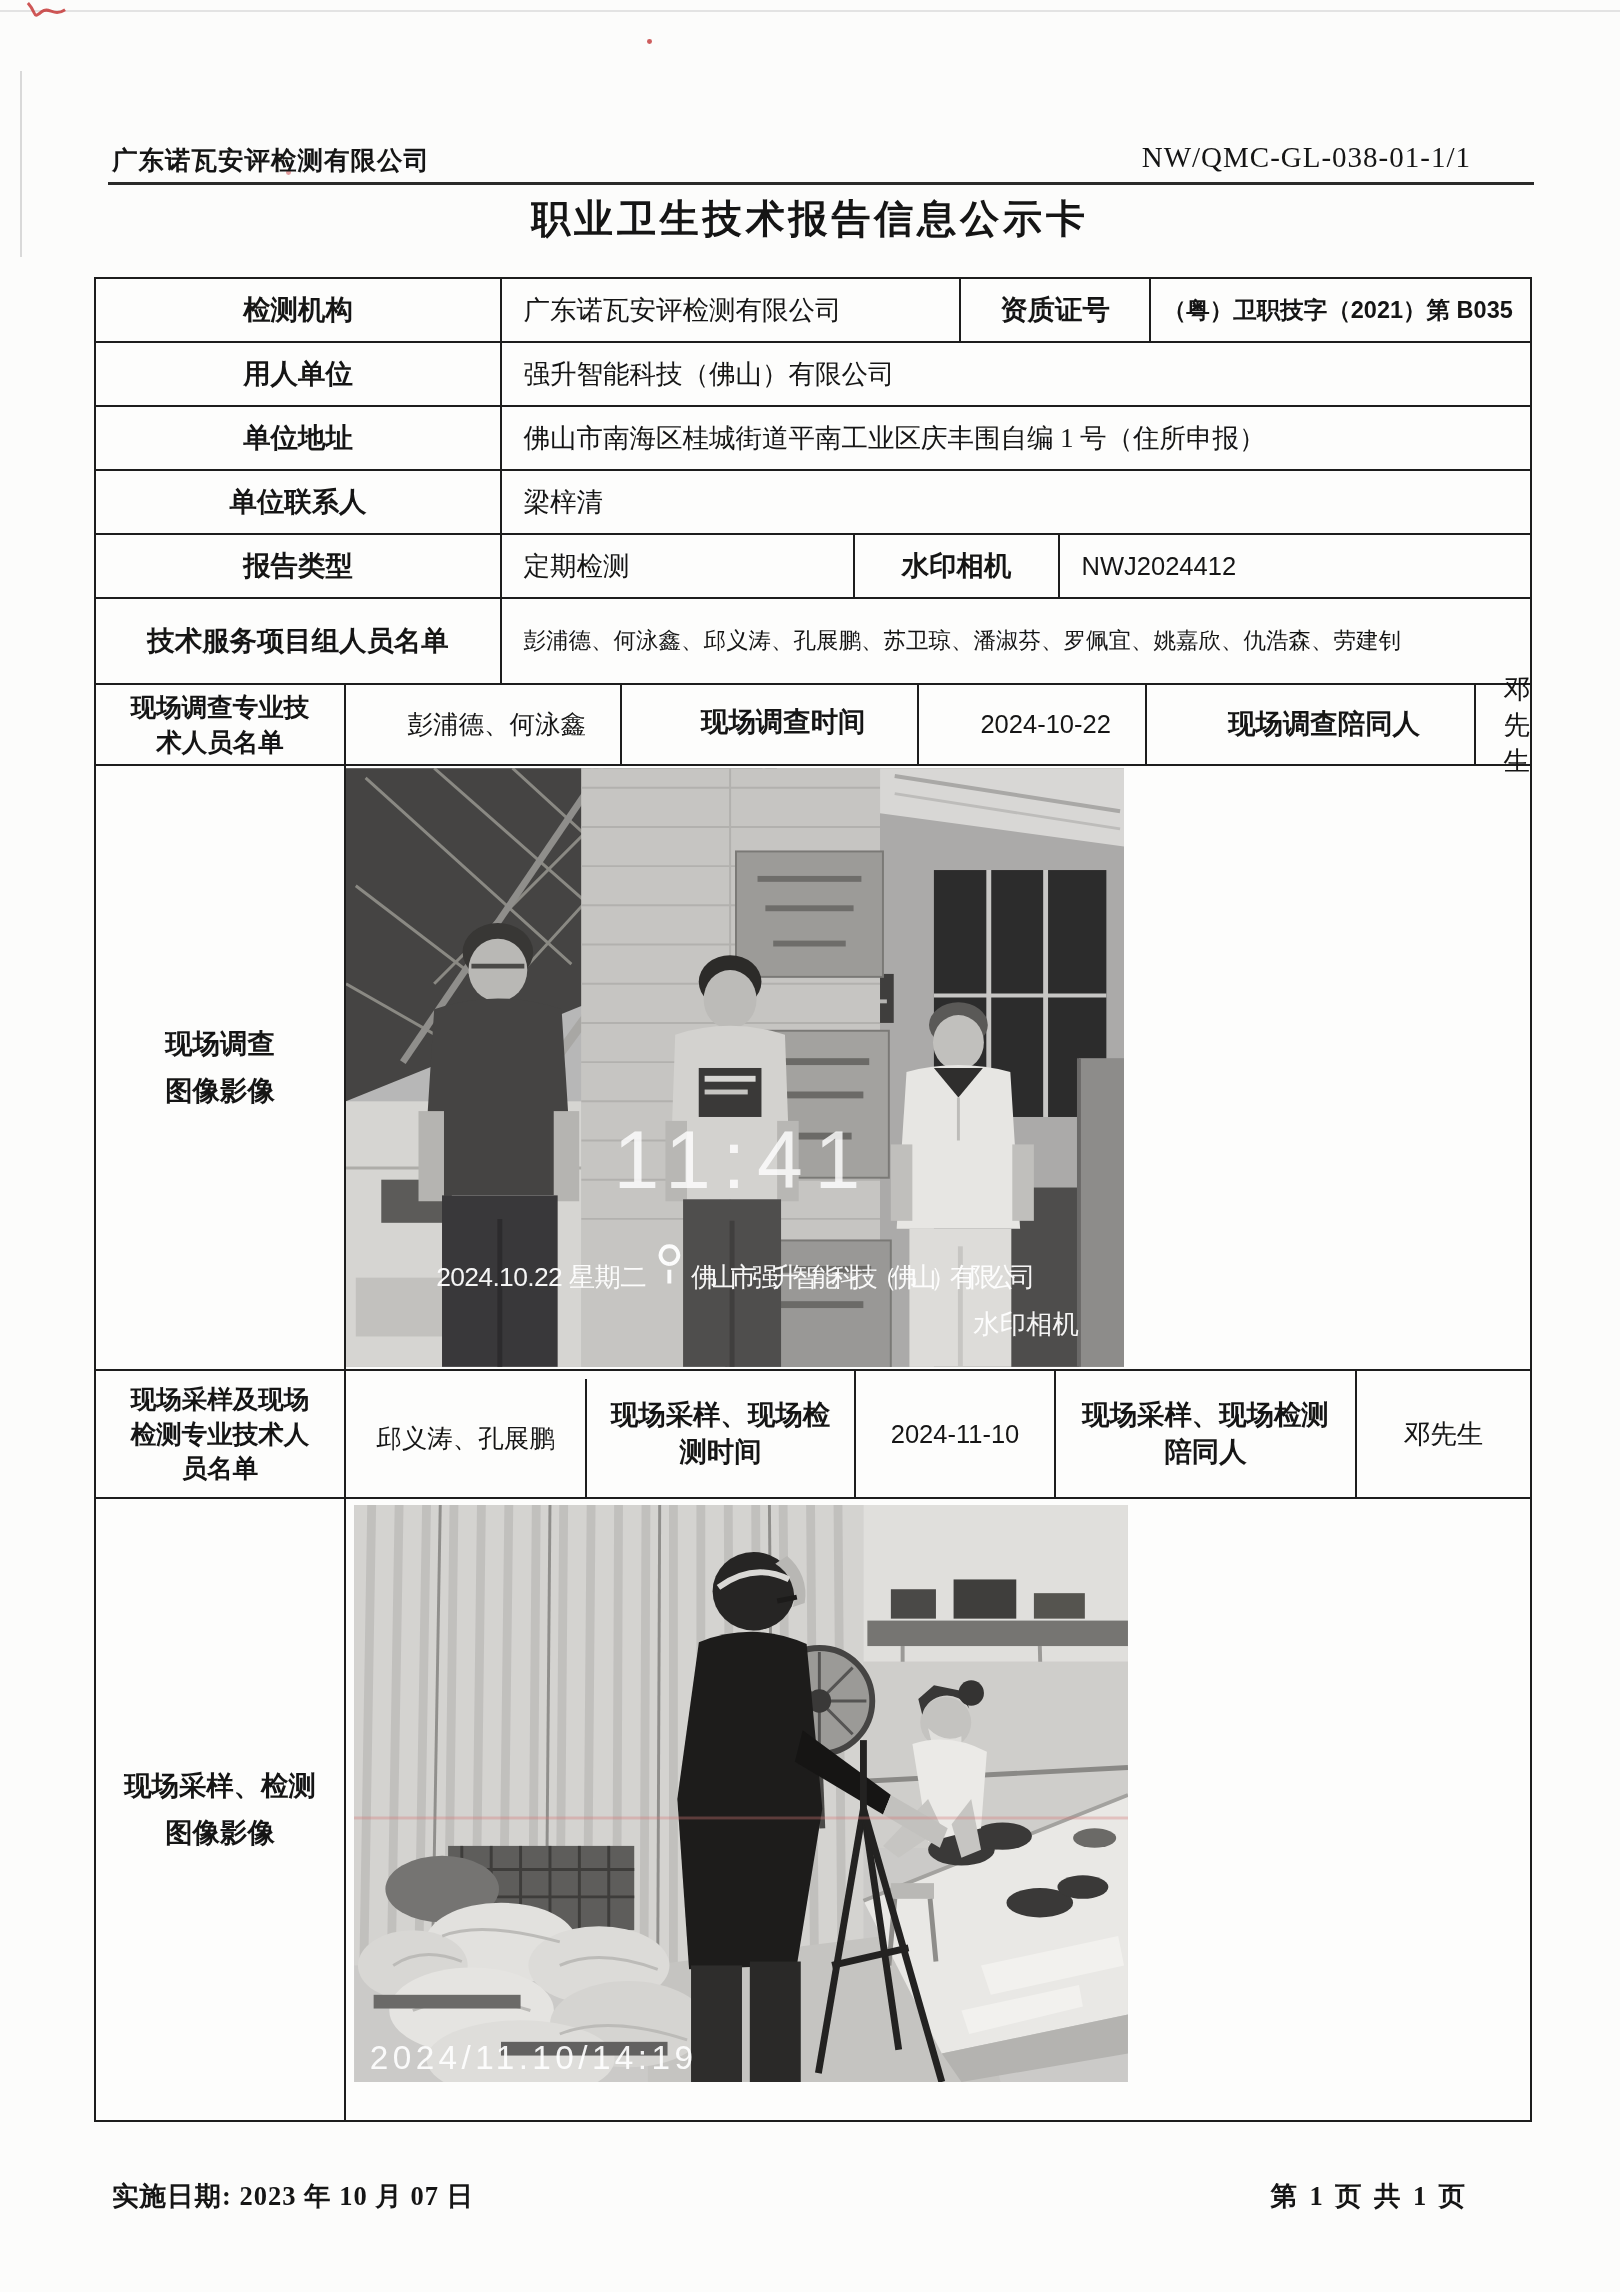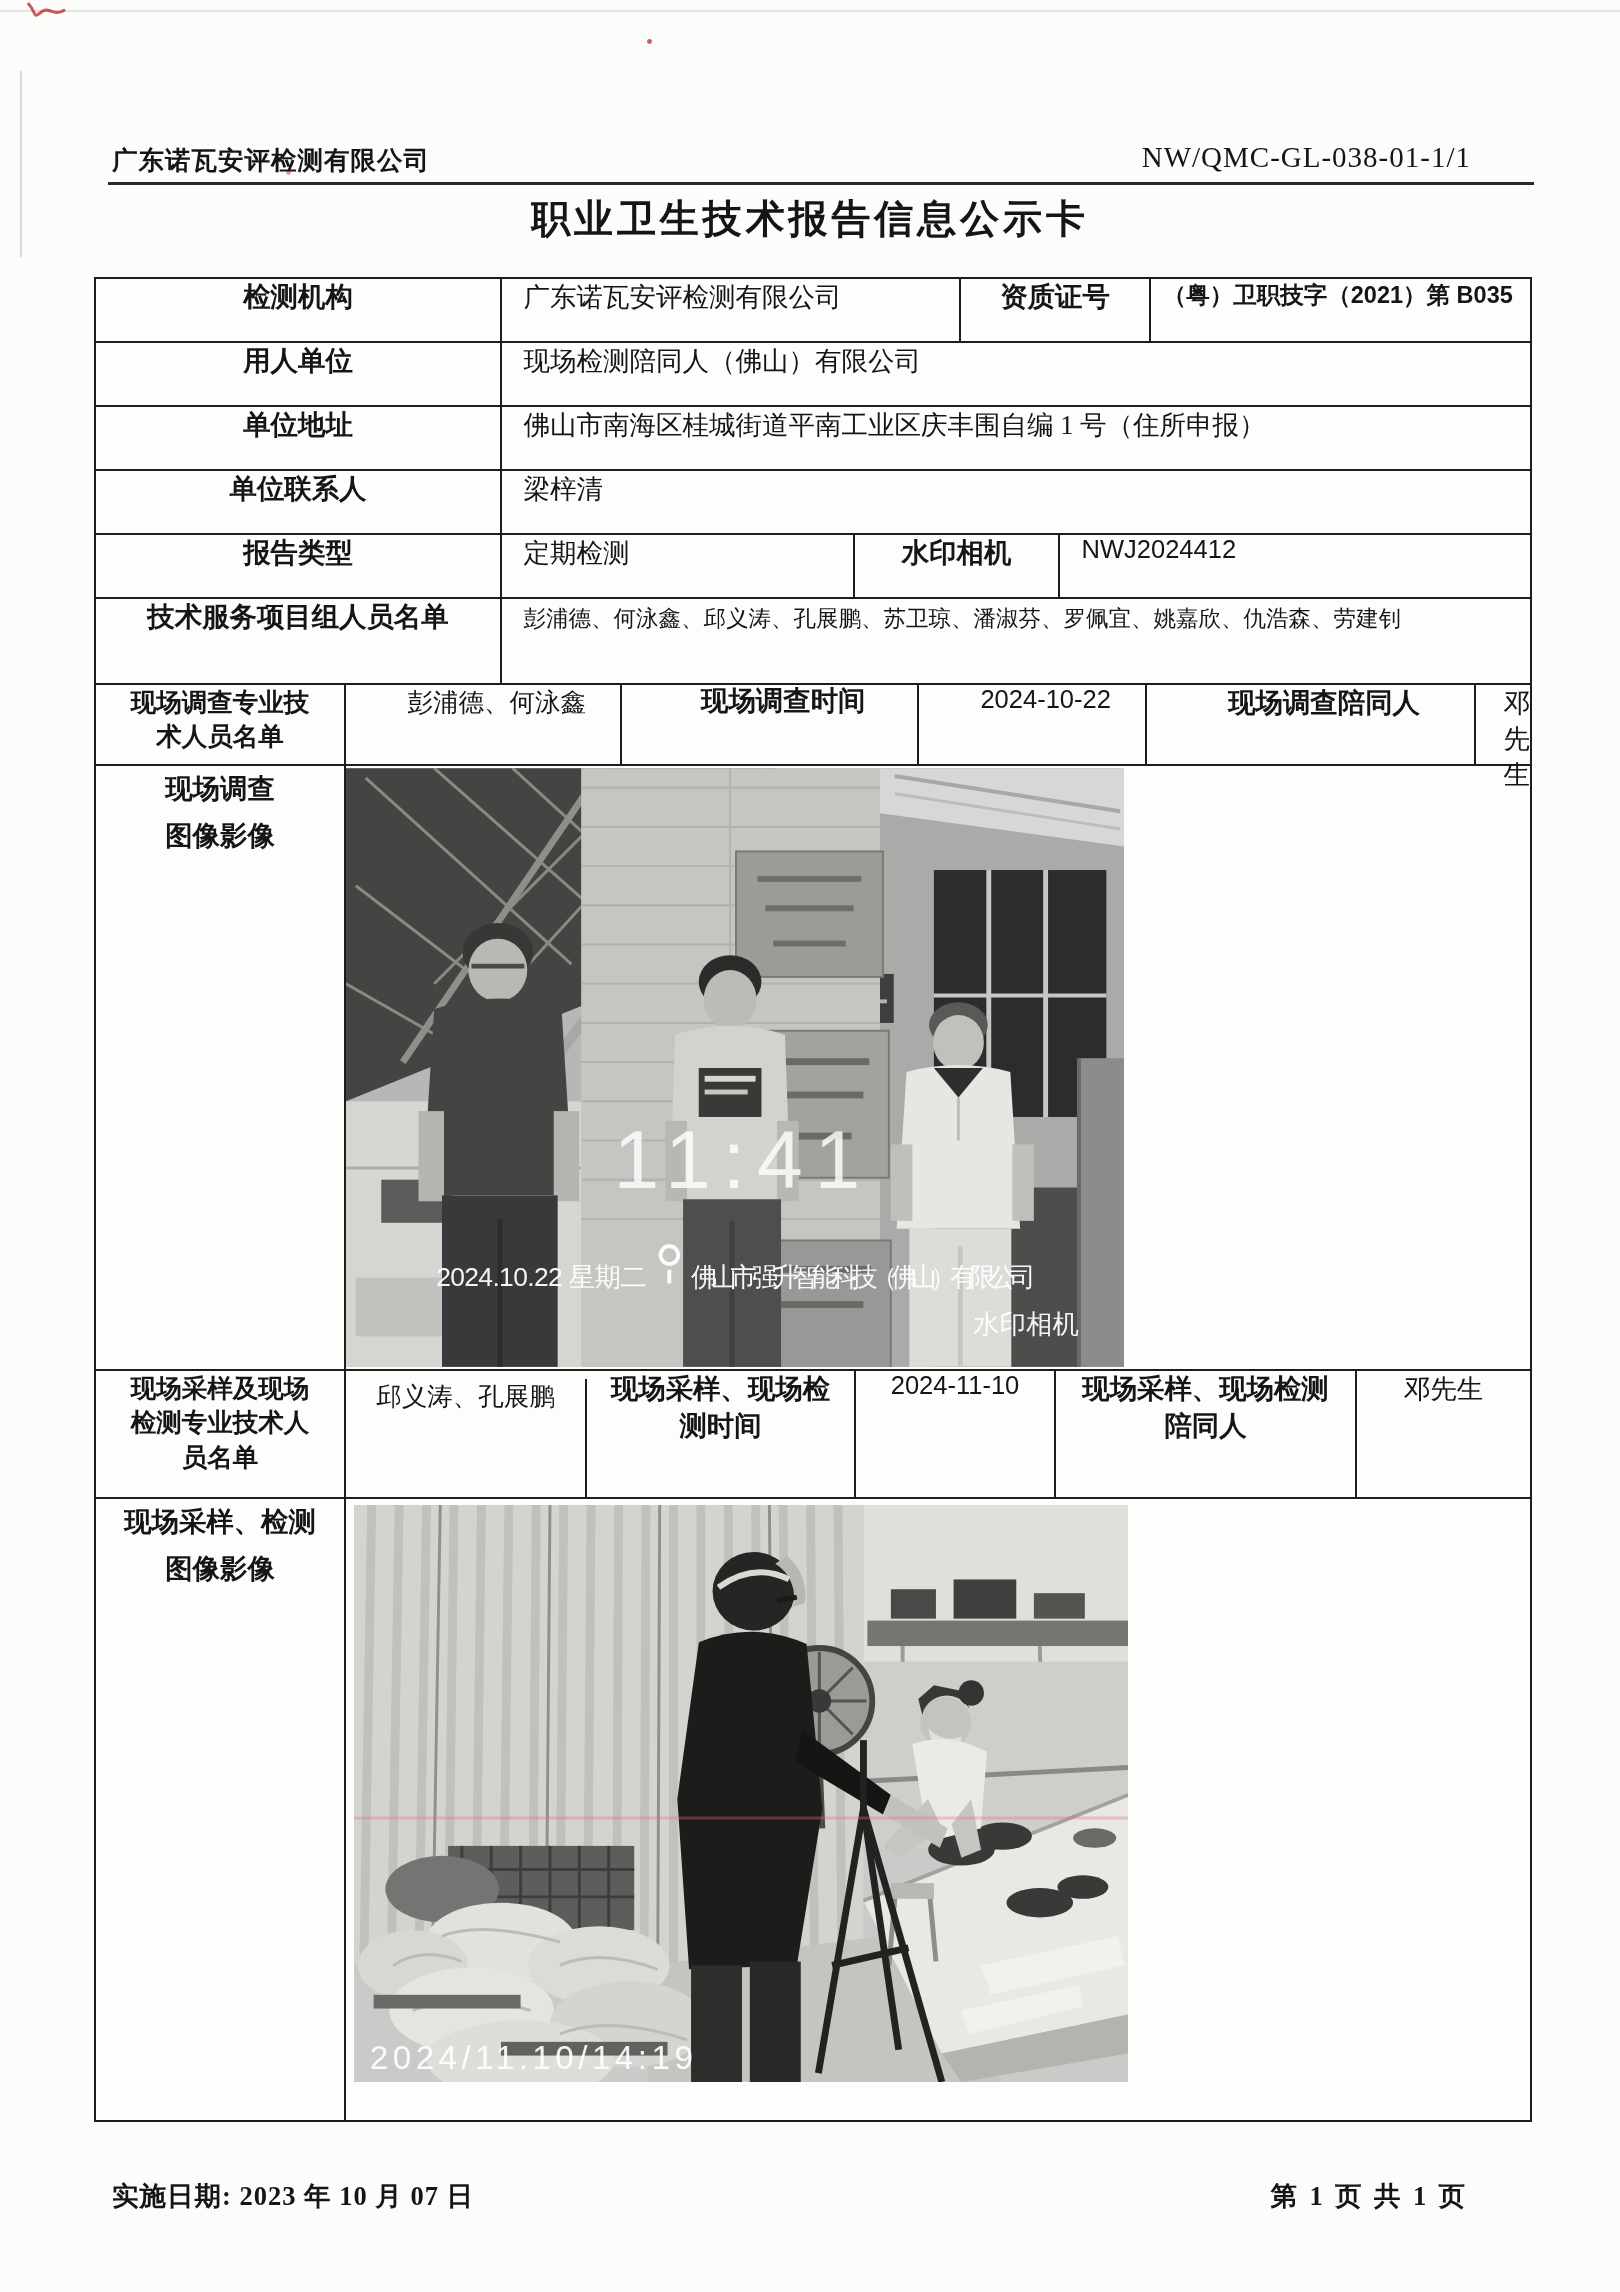--- a/index.html
+++ b/index.html
@@ -13,21 +13,21 @@
             font-weight:700;font-size:25.5px;letter-spacing:1px;}
   .hdr-right{position:absolute;right:149px;top:141px;font-size:29px;letter-spacing:1px;}
   .hdr-rule{position:absolute;left:108px;top:182px;width:1426px;height:2.9px;background:#2a2a2a;}
   .title{position:absolute;left:0;top:192px;width:100%;text-align:center;margin:0;
          font-size:39px;font-weight:700;letter-spacing:3.9px;}
   
   .tbl{position:absolute;left:94px;top:277px;width:1438px;border:2px solid #1d1d1d;box-sizing:border-box;
        background:#fdfdfc;}
   .row{display:flex;border-bottom:2px solid #1d1d1d;box-sizing:border-box;}
   .row:last-child{border-bottom:none;}
-  .cell{border-right:2px solid #1d1d1d;box-sizing:border-box;display:flex;}
+  .cell{border-right:2px solid #1d1d1d;box-sizing:border-box;display:flex;align-items:center;}
   .cell:last-child{border-right:none;flex:1;}
   .lbl{justify-content:center;text-align:center;font-family:"Liberation Sans","DejaVu Sans",sans-serif;
        font-weight:700;font-size:27.4px;line-height:1.35;}
   .val{padding-left:21.6px;font-size:26.5px;}
   .valc{justify-content:center;text-align:center;padding-left:0;}
   .photocell{position:relative;padding:0;align-items:flex-start;}
   .photocell svg{display:block;}
   
   .ftr-left{position:absolute;left:112px;top:2178px;font-weight:700;font-size:26.5px;letter-spacing:1px;}
   .ftr-right{position:absolute;right:152px;top:2178px;font-weight:700;font-size:26.5px;letter-spacing:2.9px;}
@@ -69,21 +69,21 @@
       <div class="cell val" style="font-weight:700;font-size:23.5px;padding-left:11.8px;font-family:'Liberation Sans','DejaVu Sans',sans-serif;">
           <span>（粤）卫职技字（2021）第 B035</span>
         </div>
     </div>
 
     <div class="row" style="height:64px;">
       <div class="cell lbl" style="width:406px;">
           <span>用人单位</span>
         </div>
       <div class="cell val">
-          <span>现场检测陪同人（佛山）有限公司</span>
+          <span>强升智能科技（佛山）有限公司</span>
         </div>
     </div>
 
     <div class="row" style="height:64px;">
       <div class="cell lbl" style="width:406px;">
           <span>单位地址</span>
         </div>
       <div class="cell val">
           <span>佛山市南海区桂城街道平南工业区庆丰围自编 1 号（住所申报）</span>
         </div>

